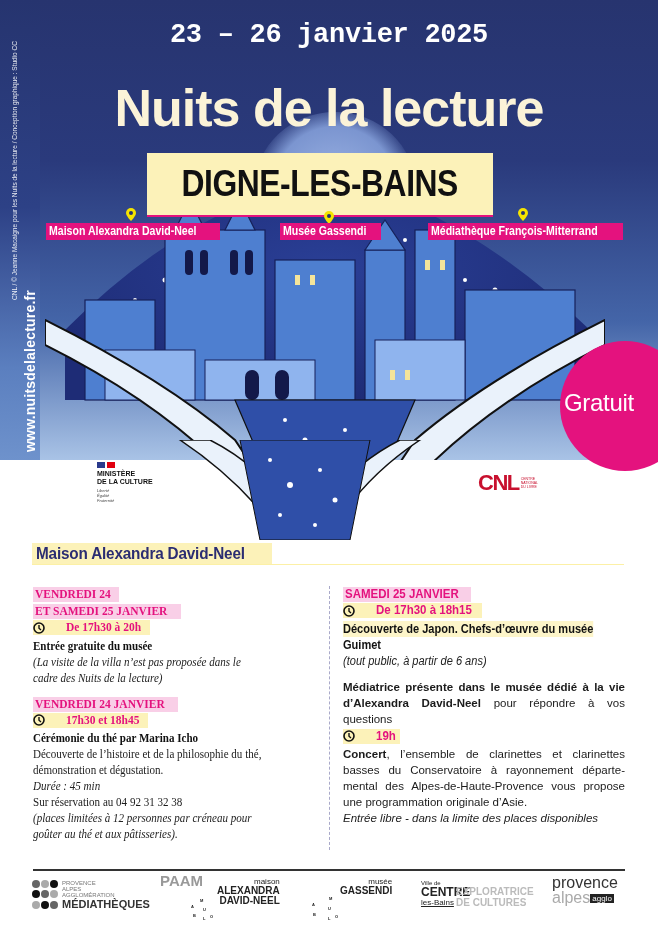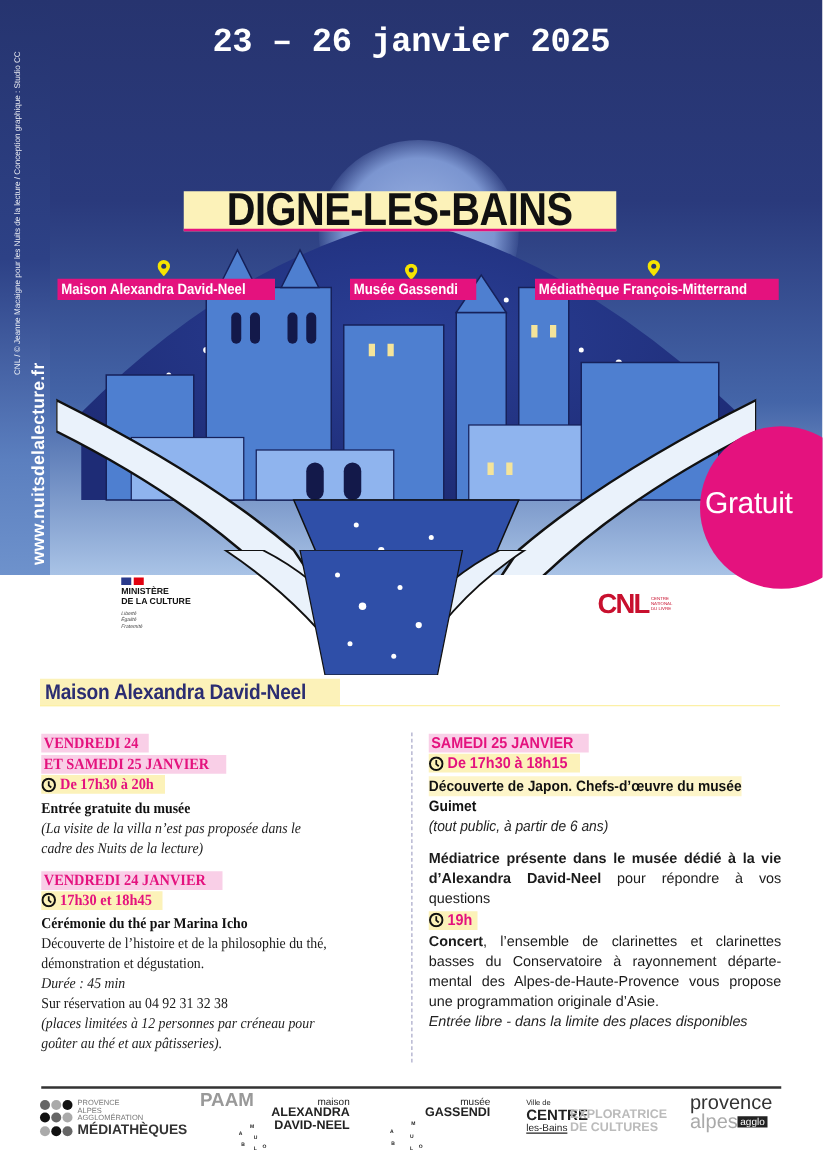--- a/index.html
+++ b/index.html
@@ -39,21 +39,21 @@
     position: absolute; left: 255px; top: 112px; width: 160px; height: 150px; border-radius: 50%;
     background: radial-gradient(circle, #9db4e4 0%, #7b95d0 55%, rgba(90,110,190,0) 75%);
   }
   
   .city {
     position: absolute; left: 45px; top: 170px; width: 560px; height: 300px;
   }
   .city svg { width: 100%; height: 100%; }
 
   .city-banner {
-    position: absolute; left: 147px; top: 153px; width: 346px; height: 32px;
+    position: absolute; left: 147px; top: 153px; width: 346px; height: 64px;
     background: #fcf2b9; border-bottom: 2px solid #e4127e;
     display: flex; align-items: center; justify-content: center;
   }
   .city-banner span {
     font-weight: bold; font-size: 37px; color: #111111; letter-spacing: -0.5px;
     transform: scaleX(0.86); display: inline-block;
   }
   .venue-tag {
     position: absolute; top: 223px; height: 17px; padding: 0 3px;
     background: #e4127e; color: #ffffff; font-weight: bold; font-size: 12px; line-height: 17px;
@@ -101,21 +101,21 @@
   }
   .col { position: absolute; top: 586px; font-size: 12px; line-height: 16px; color: #1b1b1b; }
   .col-left { left: 33px; width: 284px; font-family: Liberation Serif, serif; }
   .col-right { left: 343px; width: 282px; }
   .cn { display: inline-block; transform: scaleX(0.92); transform-origin: left center; white-space: nowrap; }
   .day-label {
     display: inline-block; background: #f9cfe7; color: #e4127e; font-weight: bold; font-size: 12.5px;
     line-height: 15px; padding: 0 2px; margin-bottom: 1px;
   }
   .time-label {
-    display: inline-flex; align-items: center; gap: 3px; background: #fcf2b9; color: #e4127e;
+    display: inline-flex; align-items: center; gap: 21px; background: #fcf2b9; color: #e4127e;
     font-weight: bold; font-size: 12.5px; line-height: 15px; padding: 0 2px 0 0;
   }
   .clock { display: inline-block; width: 12px; height: 12px; }
   .ev-title { font-weight: bold; color: #111; }
   .ev-note { font-style: italic; color: #222; }
   .block { margin-bottom: 10px; }
   .just { text-align: justify; white-space: normal; }
 
   
   .footer-rule { position: absolute; left: 33px; top: 869px; width: 592px; height: 2px; background: #333; }
@@ -217,20 +217,21 @@
           <circle cx="320" cy="280" r="2"></circle>
         </g>
     </svg>
   </div>
 
   <div class="side-strip"></div>
   <div class="side-url">www.nuitsdelalecture.fr</div>
   <div class="side-credit">CNL / © Jeanne Macaigne pour les Nuits de la lecture / Conception graphique : Studio CC</div>
 
   <div class="date">23 – 26 janvier 2025</div>
+  <div class="title">Nuits de la lecture</div>
 
   <div class="city-banner">
     <span>DIGNE-LES-BAINS</span>
   </div>
 
   <svg class="pin" style="left:126px;top:208px" viewBox="0 0 10 13">
     <path d="M5 0 A5 5 0 0 1 10 5 C10 8 5 13 5 13 C5 13 0 8 0 5 A5 5 0 0 1 5 0 Z" fill="#f5e400"></path>
       <circle cx="5" cy="5" r="2" fill="#27346f"></circle>
   </svg>
   <div class="venue-tag" style="left:46px">

